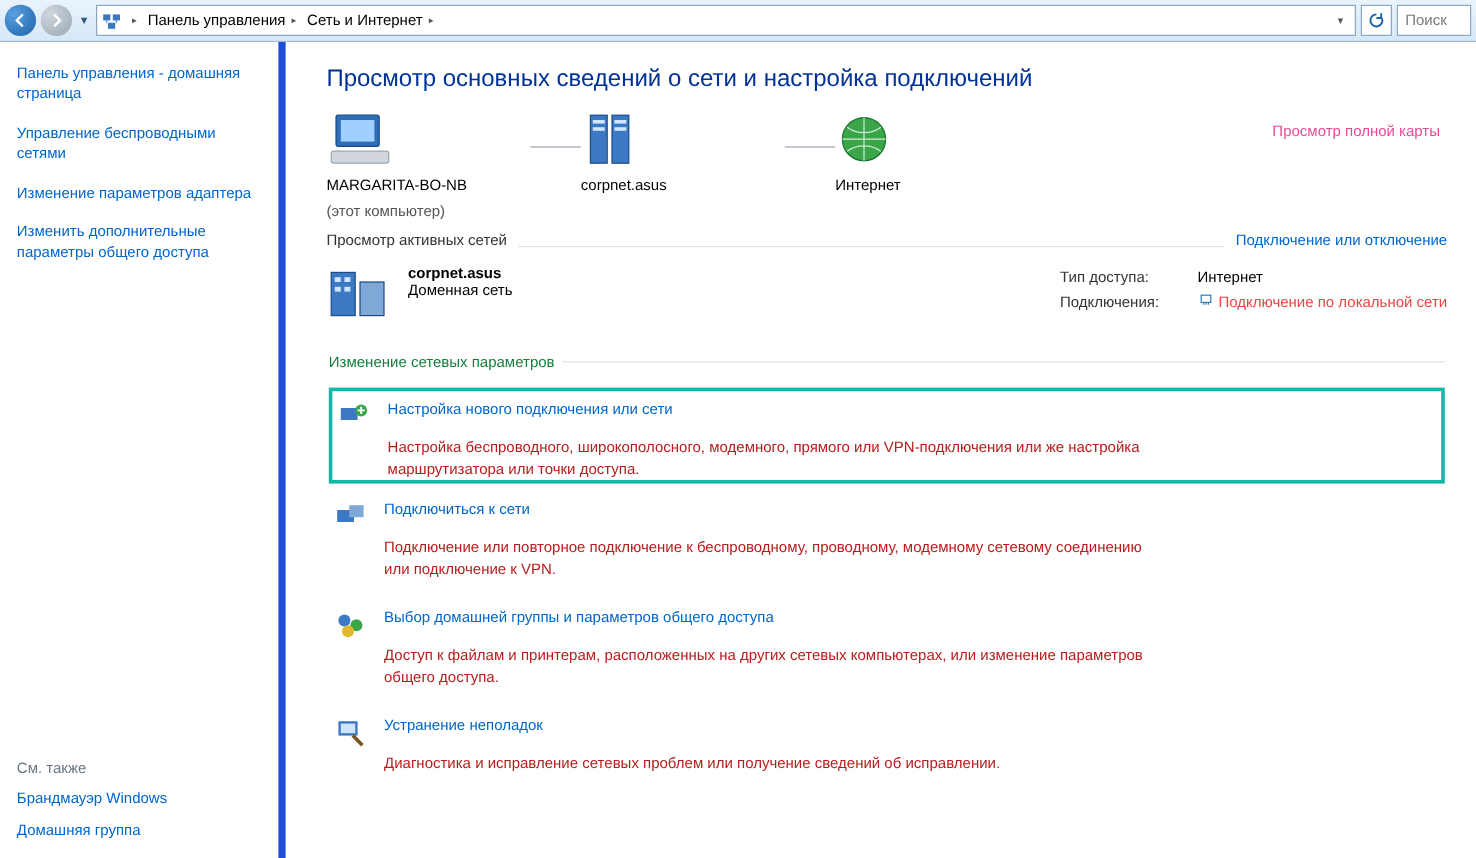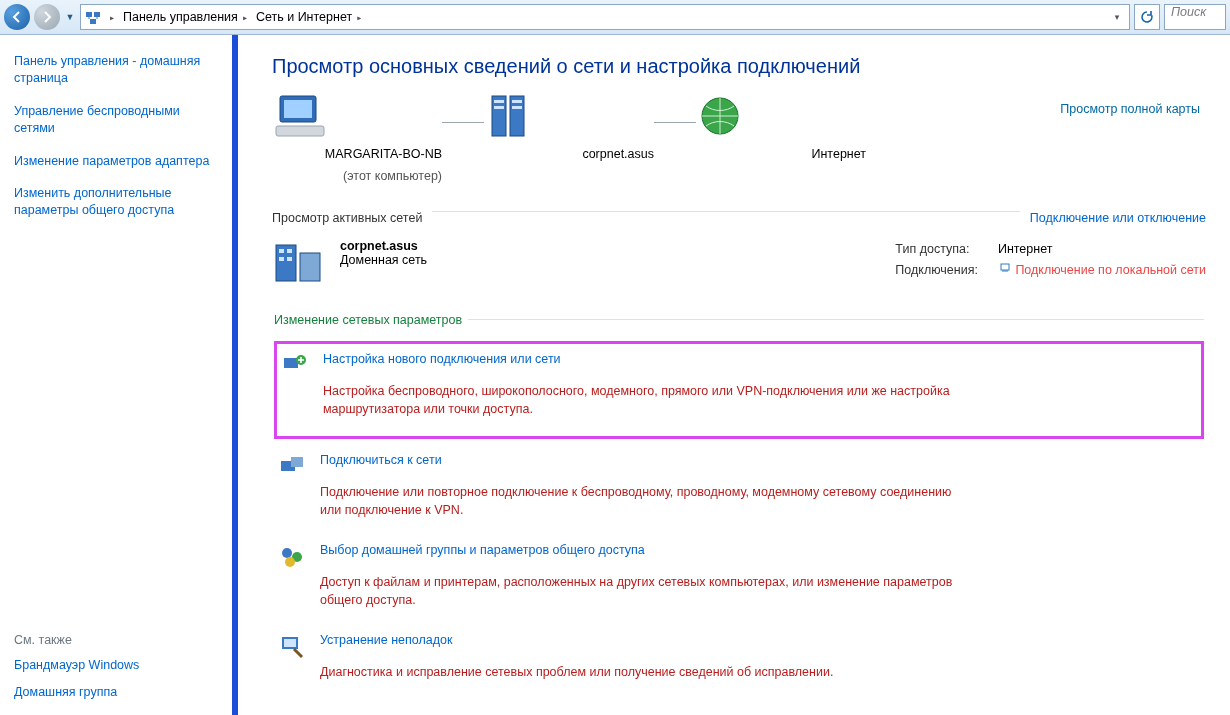--- a/index.html
+++ b/index.html
@@ -9,60 +9,60 @@
   .navbar{height:34px;background:linear-gradient(#eaf3fb,#d6e7f7);border-bottom:1px solid #9fb8cf;display:flex;align-items:center;padding:0 4px;gap:4px}
   .navbtn{width:26px;height:26px;border-radius:50%;background:radial-gradient(circle at 30% 30%,#5aa0e0,#1a61a8);display:flex;align-items:center;justify-content:center;color:#fff;font-size:14px}
   .navbtn.disabled{background:radial-gradient(circle at 30% 30%,#cfd7de,#9aa6b1)}
   .navdrop{width:12px;height:26px;display:flex;align-items:center;justify-content:center;color:#2a5b87;font-size:9px}
   .addr{flex:1;height:24px;background:#fff;border:1px solid #8ba7c2;display:flex;align-items:center;padding:0 4px;gap:4px;overflow:hidden}
   .addr .crumb{display:flex;align-items:center;white-space:nowrap}
   .addr .crumb .sep{font-family:Consolas,monospace;font-size:10px;color:#555;margin:0 4px}
   .addr .siteicon{width:16px;height:16px;display:inline-block}
   .addrdrop{width:16px;text-align:center;color:#555;font-size:9px}
   .refresh{width:24px;height:24px;border:1px solid #8ba7c2;background:#fff;display:flex;align-items:center;justify-content:center;color:#1a61a8;font-weight:bold}
-  .searchbox{width:48px;height:24px;border:1px solid #8ba7c2;background:#fff;display:flex;padding:0 6px;color:#7a7a7a;font-style:italic}
+  .searchbox{width:48px;height:24px;border:1px solid #8ba7c2;background:#fff;display:flex;align-items:center;padding:0 6px;color:#7a7a7a;}
 
   
   .body{display:flex;height:calc(715px - 35px)}
   .side{width:238px;background:#fff;border-right:6px solid #1d4ed8;padding:18px 14px 12px 14px;box-sizing:border-box;display:flex;flex-direction:column}
   .side .item{color:#0066cc;margin-bottom:16px;line-height:1.35;cursor:pointer}
   .side .spacer{flex:1}
   .side .seealso{color:#6b7680;margin-bottom:10px}
 
   .main{flex:1;padding:20px 24px 10px 34px;box-sizing:border-box;overflow:hidden}
   h1{font-size:20px;font-weight:400;color:#003399;margin:0 0 14px 0}
 
   .maprow{display:flex;align-items:flex-start;position:relative;padding-bottom:4px}
-  .mapitem{width:170px;text-align:right}
+  .mapitem{width:170px;text-align:left}
   .mapitem .lbl{margin-top:6px;line-height:1.3}
   .mapitem .sub{color:#555}
   .dashline{flex:0 0 42px;border-top:1px solid #9aa6b1;margin-top:30px;height:1px;position:relative}
-  .mapfull{position:absolute;right:6px;top:10px;color:#0369a1;cursor:pointer}
-
-  .secline{display:flex;align-items:flex-start;margin-top:22px}
+  .mapfull{position:absolute;right:6px;top:10px;color:#ec4899;cursor:pointer}
+
+  .secline{display:flex;align-items:flex-end;margin-top:4px}
   .secline .seclbl{color:#333}
   .secline .hr{flex:1;border-top:1px solid #dbe2ea;margin:0 10px;height:1px}
   .secline .rightlink{color:#0066cc;cursor:pointer}
 
   .netbox{display:flex;margin-top:14px;gap:18px}
   .netleft{display:flex;align-items:flex-start;gap:14px;width:320px}
   .netleft .txt .name{font-weight:600}
-  .netright{display:flex;gap:20px}
+  .netright{display:flex;gap:32px}
   .netright .col1{color:#333;line-height:1.7}
   .netright .col2{line-height:1.7}
   .plug-icon{color:#2f7bbf;display:inline-block;width:14px;text-align:center}
 
   fieldset.change{border:1px solid #dbe2ea;border-left:none;border-right:none;border-bottom:none;margin-top:26px;padding:10px 0 0 0}
   fieldset.change legend{color:#15803d;padding:0 6px 0 0}
 
   .task{display:flex;gap:14px;padding:10px 8px 10px 4px;margin:4px 0}
   .task .ticon{width:28px;height:28px;flex-shrink:0}
   .task .tbody .tlink{color:#0066cc;cursor:pointer}
   .task .tbody .tdesc{color:#b91c1c;margin-top:16px;line-height:1.45;max-width:640px}
-  .task.hl{border:3px solid #d946ef;padding:8px 8px 18px 4px}
+  .task.hl{border:3px solid #14b8a6;padding:8px 8px 0 4px}
 
   
   svg{display:block}
 </style>
 </head>
 <body>
 
 <div class="navbar">
   <div class="navbtn">
     <svg width="12" height="12" viewBox="0 0 12 12">

